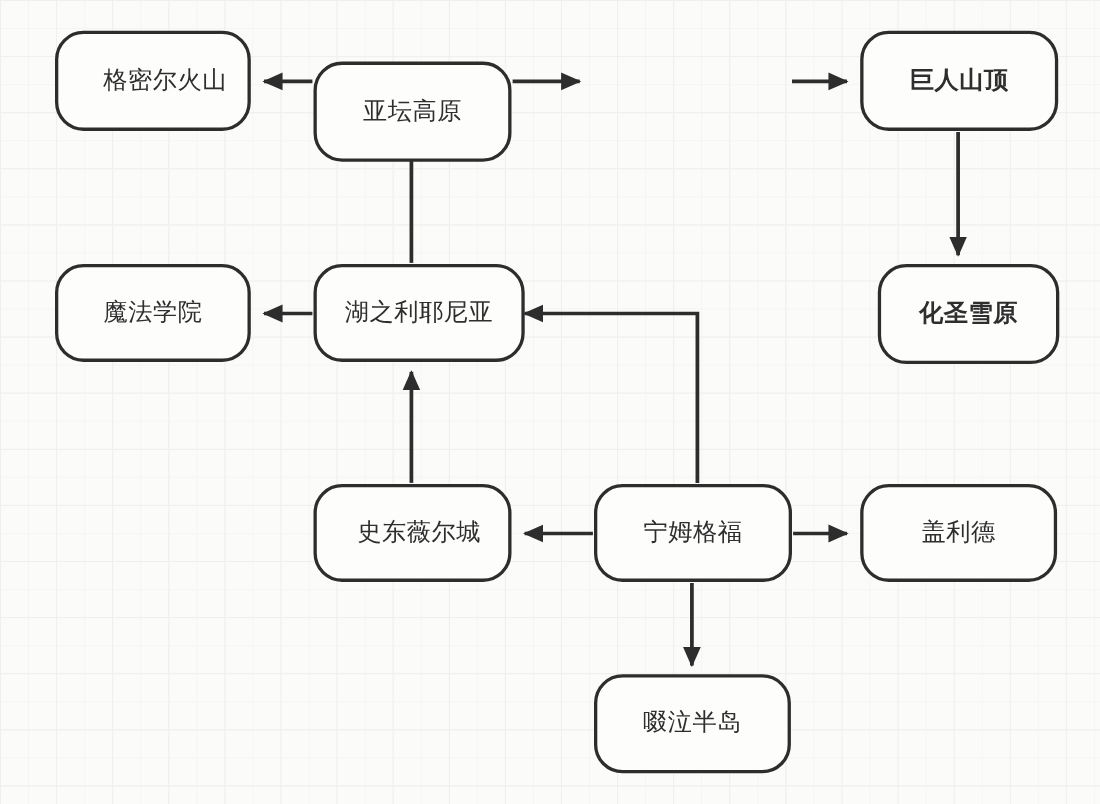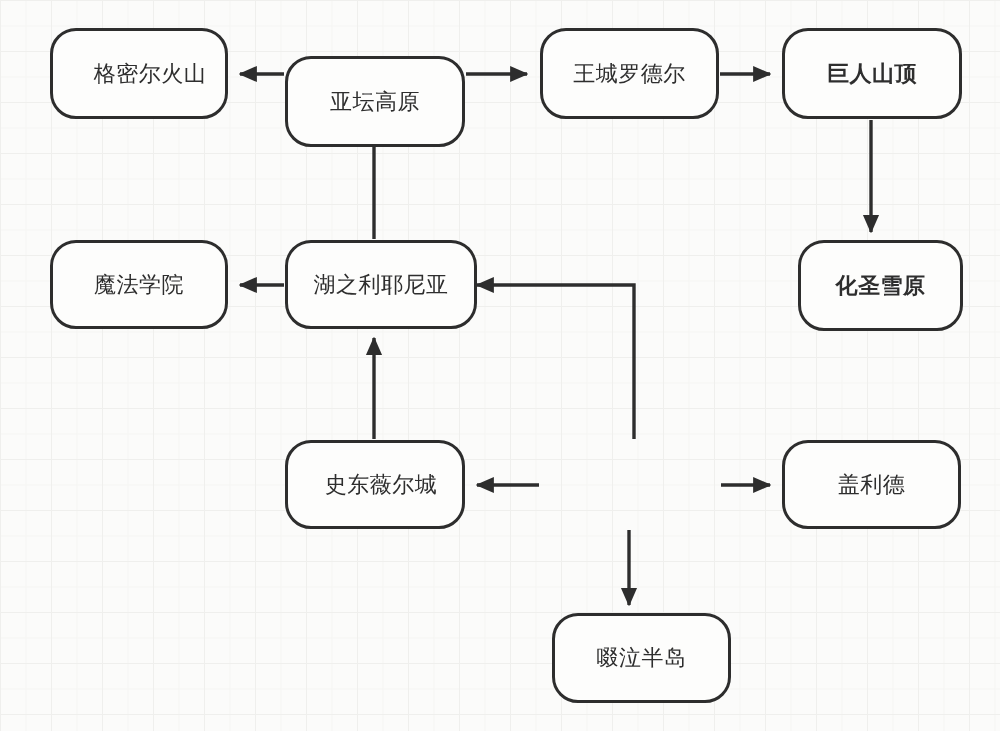--- a/index.html
+++ b/index.html
@@ -90,23 +90,20 @@
   </svg>
 
   <div class="node" style="left:50px; top:28px; width:178px; height:91px;padding-left:22px;">
     <span class="node-label">格密尔火山</span>
   </div>
 
   <div class="node" style="left:285px; top:28px; width:180px; height:91px;margin-top:28px;">
     <span class="node-label">亚坛高原</span>
   </div>
 
-  <div class="node" style="left:540px; top:28px; width:179px; height:91px;">
-    <span class="node-label">王城罗德尔</span>
-  </div>
 
   <div class="node" style="left:782px; top:28px; width:180px; height:91px;font-weight:bold;">
     <span class="node-label">巨人山顶</span>
   </div>
 
   <div class="node" style="left:798px; top:240px; width:165px; height:91px;font-weight:bold;">
     <span class="node-label">化圣雪原</span>
   </div>
 
   <div class="node" style="left:50px; top:240px; width:178px; height:89px;align-items:center;">
@@ -114,22 +111,25 @@
   </div>
 
   <div class="node" style="left:285px; top:240px; width:192px; height:89px;">
     <span class="node-label">湖之利耶尼亚</span>
   </div>
 
   <div class="node" style="left:285px; top:440px; width:180px; height:89px;padding-left:12px;">
     <span class="node-label">史东薇尔城</span>
   </div>
 
+  <div class="node" style="left:540px; top:440px; width:180px; height:89px;">
+    <span class="node-label">宁姆格福</span>
+  </div>
 
   <div class="node" style="left:782px; top:440px; width:179px; height:89px;">
     <span class="node-label">盖利德</span>
   </div>
 
-  <div class="node" style="left:540px; top:613px; width:179px; height:90px;margin-left:12px;">
+  <div class="node" style="left:540px; top:613px; width:179px; height:90px;">
     <span class="node-label">啜泣半岛</span>
   </div>
 
 </div>
 
 </body></html>

